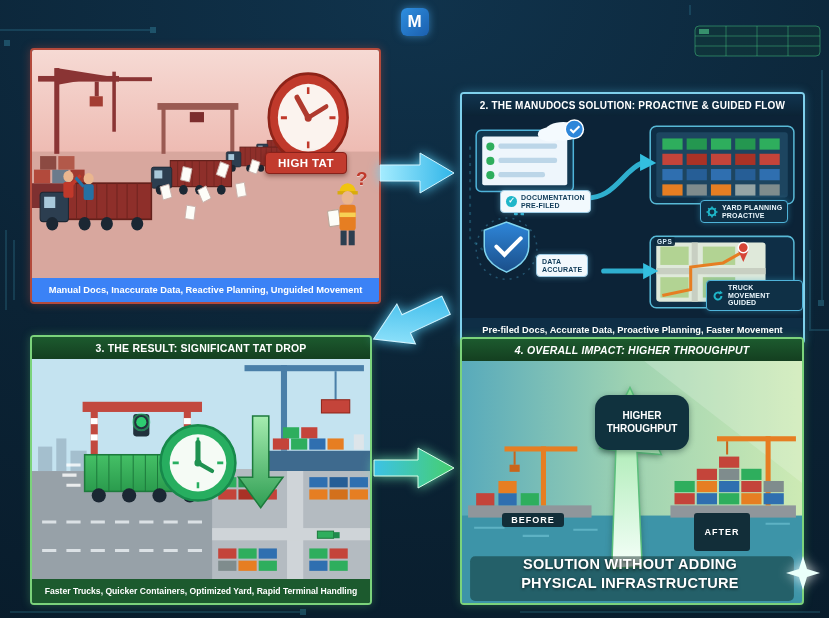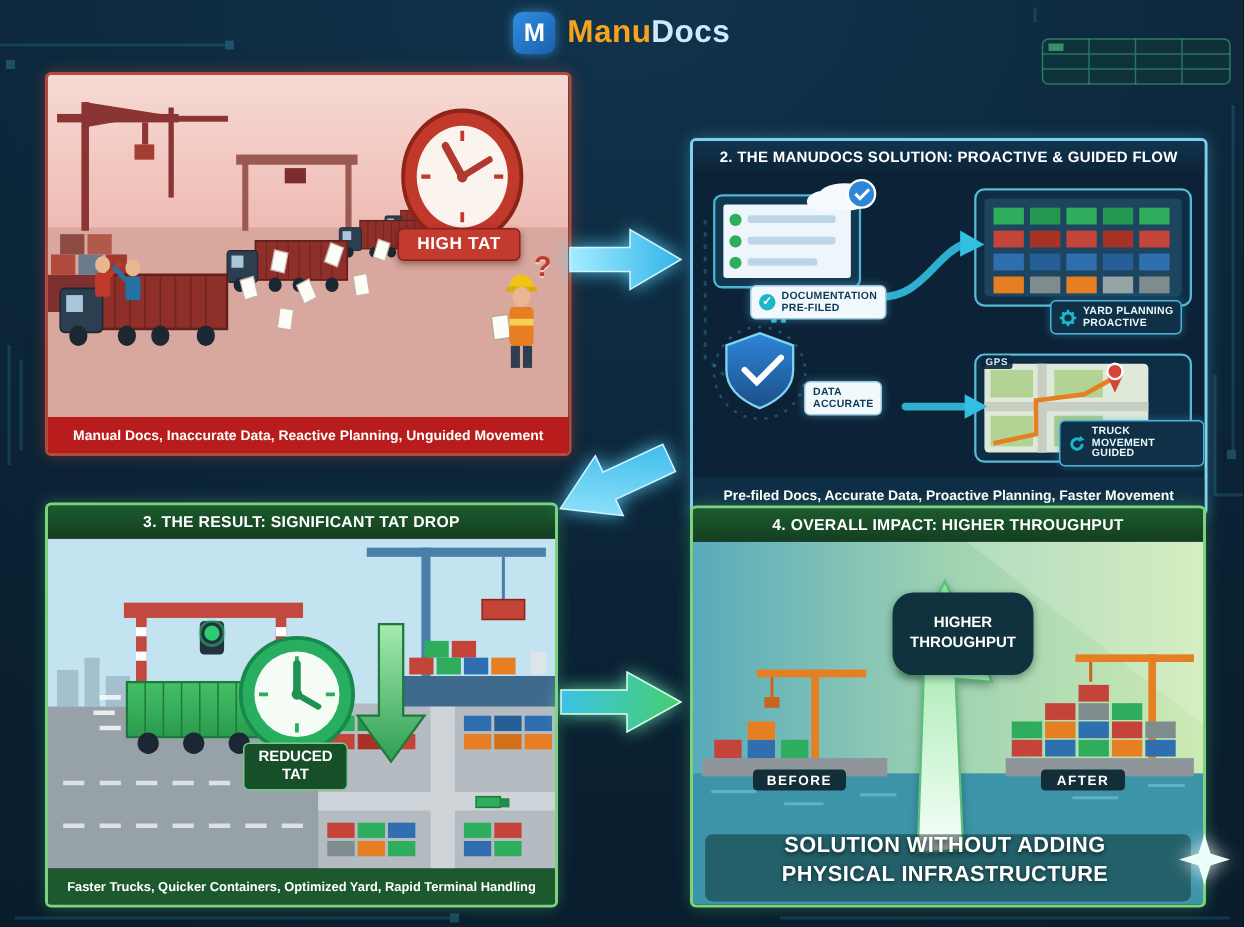--- a/index.html
+++ b/index.html
@@ -19,29 +19,29 @@
   
   .panel{position:absolute;display:flex;flex-direction:column;border-radius:4px;overflow:hidden;z-index:2;background:#0b2335;}
   .panel-title{height:22px;flex:0 0 22px;display:flex;align-items:center;justify-content:center;color:#fff;
     font-weight:bold;font-size:10.5px;letter-spacing:.2px;white-space:nowrap;}
   .panel-caption{height:24px;flex:0 0 24px;display:flex;align-items:center;justify-content:center;color:#fff;
     font-weight:bold;font-size:9.3px;white-space:nowrap;}
   .scene{position:relative;flex:1;overflow:hidden;}
   .scene > svg{position:absolute;inset:0;width:100%;height:100%;}
   #panel-problem{left:30px;top:48px;width:347px;height:252px;border:2px solid #b34a3c;box-shadow:0 0 10px rgba(220,80,60,.35);}
   #panel-problem .panel-title{background:linear-gradient(180deg,#8f2b23,#6f1d18);}
-  #panel-problem .panel-caption{background:#b91c1c;}
+  #panel-problem .panel-caption{background:#3b82f6;}
   #panel-solution{left:460px;top:52px;width:341px;height:248px;border:2px solid #7fd0ec;box-shadow:0 0 10px rgba(90,200,240,.35);margin-top:40px;}
   #panel-solution .panel-title{background:linear-gradient(180deg,#11344f,#0b2335);font-size:10px;}
   #panel-solution .panel-caption{background:#0e2e46;}
   #panel-result{left:30px;top:335px;width:338px;height:266px;border:2px solid #7bd37b;box-shadow:0 0 10px rgba(100,220,120,.3);justify-content:center;}
   #panel-result .panel-title{background:linear-gradient(180deg,#1c5a2e,#143f20);}
   #panel-result .panel-caption{background:#1c5a2e;font-size:8.6px;}
   #panel-impact{left:460px;top:337px;width:340px;height:264px;border:2px solid #7bd37b;box-shadow:0 0 10px rgba(100,220,120,.3);}
-  #panel-impact .panel-title{background:linear-gradient(180deg,#1c5a2e,#143f20);}
+  #panel-impact .panel-title{background:linear-gradient(180deg,#1c5a2e,#143f20);font-style:italic;}
   
   .ov{position:absolute;z-index:3;}
   .badge{border-radius:4px;color:#fff;font-weight:bold;text-align:center;}
   #hightat-badge{left:233px;top:102px;width:80px;padding:4px 0;background:#c23b2e;border:1px solid #87211a;
     font-size:11.5px;letter-spacing:.4px;box-shadow:0 2px 5px rgba(60,10,5,.45);}
   #question-mark{left:324px;top:118px;color:#c0392b;font-size:19px;font-weight:bold;text-shadow:0 1px 0 rgba(255,255,255,.45);}
   
   .sol-badge{display:flex;align-items:center;gap:4px;padding:3px 5px;border-radius:4px;line-height:1.1;}
   .sol-badge .txt{display:flex;flex-direction:column;text-align:left;}
   .sol-badge .l1{font-size:7px;font-weight:bold;letter-spacing:.2px;}
@@ -56,21 +56,21 @@
   #badge-truck{left:244px;top:164px;}
   #gps-chip{left:192px;top:121px;background:rgba(10,40,60,.9);color:#d7ecf7;font-size:6.5px;font-weight:bold;
     padding:1px 3px;border-radius:2px;letter-spacing:.5px;}
   
   #reducedtat-badge{left:130px;top:136px;width:68px;padding:3px 0;background:#174f28;border:1px solid #79c98a;
     font-size:10px;line-height:1.2;border-radius:4px;}
   
   #throughput-badge{left:133px;top:34px;width:94px;padding:15px 0;background:#10323e;border-radius:14px;
     font-size:10px;line-height:1.25;box-shadow:0 2px 6px rgba(0,30,30,.4);}
   #before-badge{left:40px;top:152px;width:62px;padding:2px 0;background:#122e39;font-size:9px;letter-spacing:1px;border-radius:3px;}
-  #after-badge{left:232px;top:152px;width:56px;padding:2px 0;background:#122e39;font-size:9px;letter-spacing:1px;border-radius:3px;}
+  #after-badge{left:232px;top:152px;width:56px;padding:14px 0;background:#122e39;font-size:9px;letter-spacing:1px;border-radius:3px;}
   #impact-footer{left:8px;top:194px;width:320px;text-align:center;color:#fff;font-weight:bold;font-size:14.5px;
     line-height:1.3;letter-spacing:.3px;text-shadow:0 1px 3px rgba(0,0,0,.65);}
   
   .flow-arrow{position:absolute;z-index:2;}
   #arrow-1-2{left:378px;top:148px;filter:drop-shadow(0 0 6px rgba(90,215,255,.8));}
   #arrow-2-3{left:358px;top:292px;filter:drop-shadow(0 0 6px rgba(90,215,255,.8));}
   #arrow-3-4{left:372px;top:444px;filter:drop-shadow(0 0 6px rgba(110,235,180,.8));}
   #sparkle{left:786px;top:556px;z-index:4;filter:drop-shadow(0 0 6px rgba(255,255,255,.9));}
 </style>
 </head>
@@ -93,23 +93,20 @@
     <g fill="rgba(80,200,230,0.25)">
       <rect x="4" y="40" width="6" height="6"></rect>
         <rect x="150" y="27" width="6" height="6"></rect>
       <rect x="818" y="300" width="6" height="6"></rect>
         <rect x="300" y="609" width="6" height="6"></rect>
     </g>
   </svg>
 
   <header class="header">
     <div class="logo">M</div>
-    <div class="brand">
-      <span class="manu">Manu</span><span class="docs">Docs</span>
-    </div>
   </header>
 
   <section class="panel" id="panel-problem">
     <div class="scene">
       <svg viewBox="0 0 343 202" preserveAspectRatio="none">
         <defs>
           <linearGradient id="s1sky" x1="0" y1="0" x2="0" y2="1">
             <stop offset="0" stop-color="#f6dad4"></stop>
               <stop offset="0.55" stop-color="#ecb4ab"></stop>
               <stop offset="1" stop-color="#e2a49b"></stop>
@@ -418,24 +415,20 @@
           <circle cx="164" cy="102" r="28" fill="#f5fbf5"></circle>
           <path d="M164 77 V83 M164 121 V127 M139 102 H145 M183 102 H189" stroke="#27ae60" stroke-width="2.5"></path>
           <line x1="164" y1="102" x2="164" y2="82" stroke="#1f9150" stroke-width="5" stroke-linecap="round"></line>
           <line x1="164" y1="102" x2="178" y2="110" stroke="#1f9150" stroke-width="4" stroke-linecap="round"></line>
           <circle cx="164" cy="102" r="3.5" fill="#1f9150"></circle>
         </g>
         <g>
           <polygon points="218,56 234,56 234,116 248,116 226,146 204,116 218,116" fill="url(#dnArrow)" stroke="#1d7a3c" stroke-width="1.5"></polygon>
         </g>
       </svg>
-      <div class="ov badge" id="reducedtat-badge">
-        <div>REDUCED</div>
-        <div>TAT</div>
-      </div>
     </div>
     <div class="panel-caption">Faster Trucks, Quicker Containers, Optimized Yard, Rapid Terminal Handling</div>
   </section>
 
   <section class="panel" id="panel-impact">
     <div class="panel-title">4. OVERALL IMPACT: HIGHER THROUGHPUT</div>
     <div class="scene">
       <svg viewBox="0 0 336 238" preserveAspectRatio="none">
         <defs>
           <linearGradient id="impactBg" x1="0" y1="0" x2="1" y2="0">

